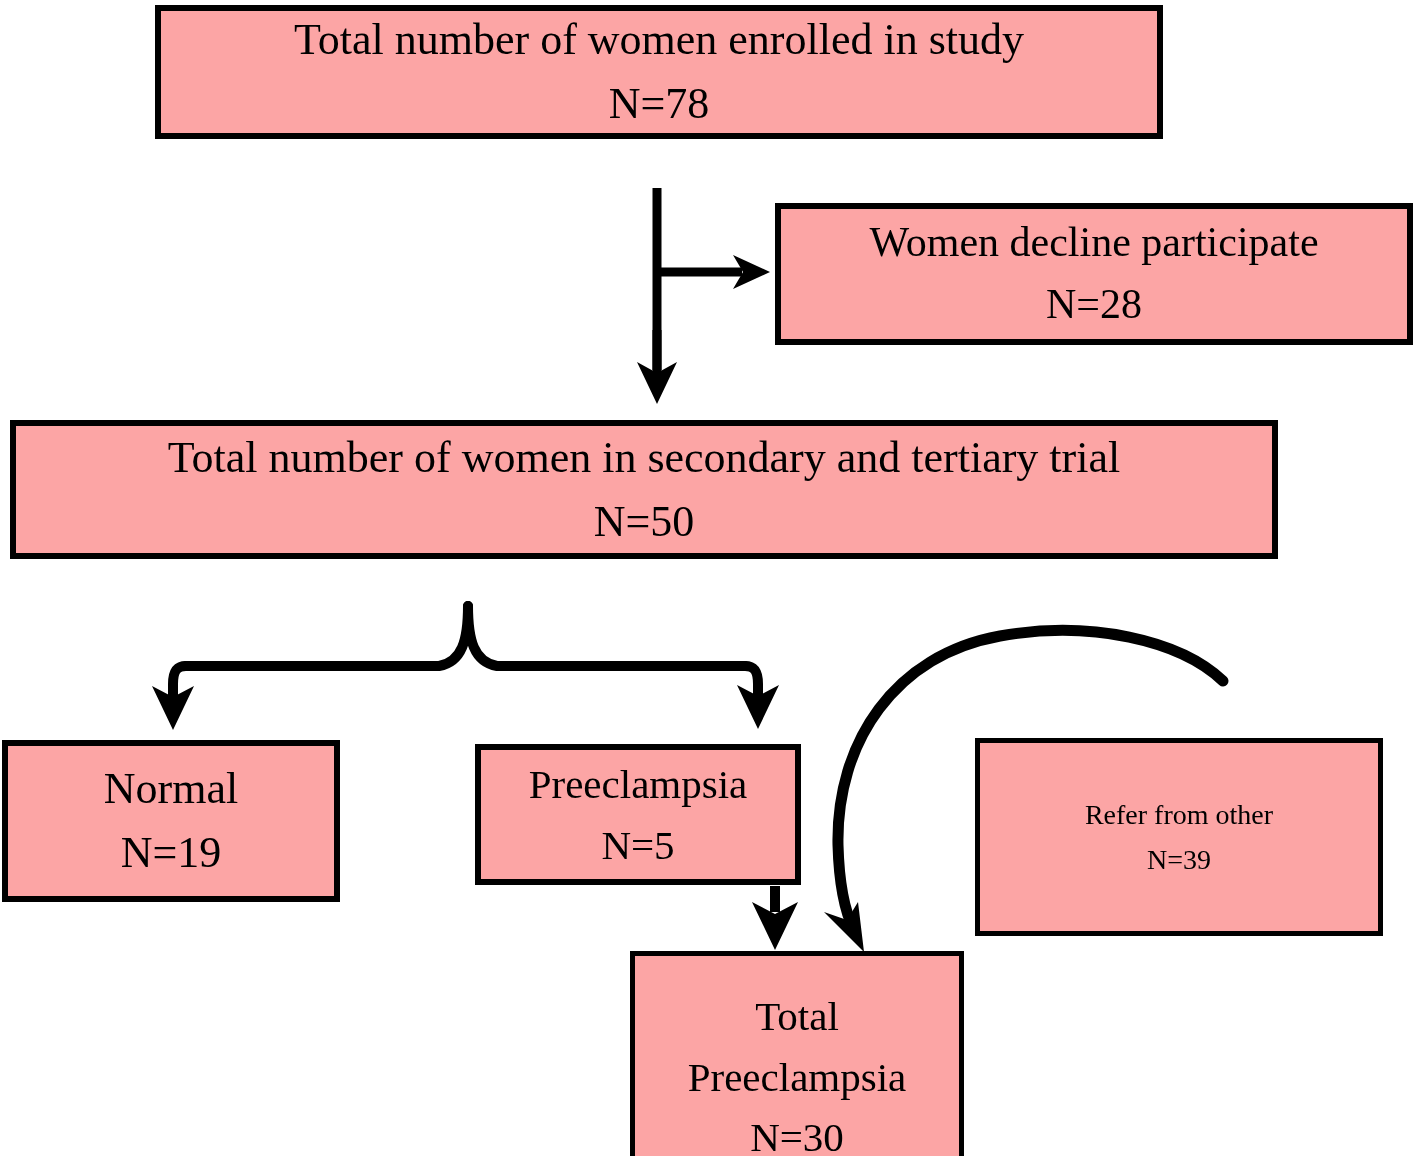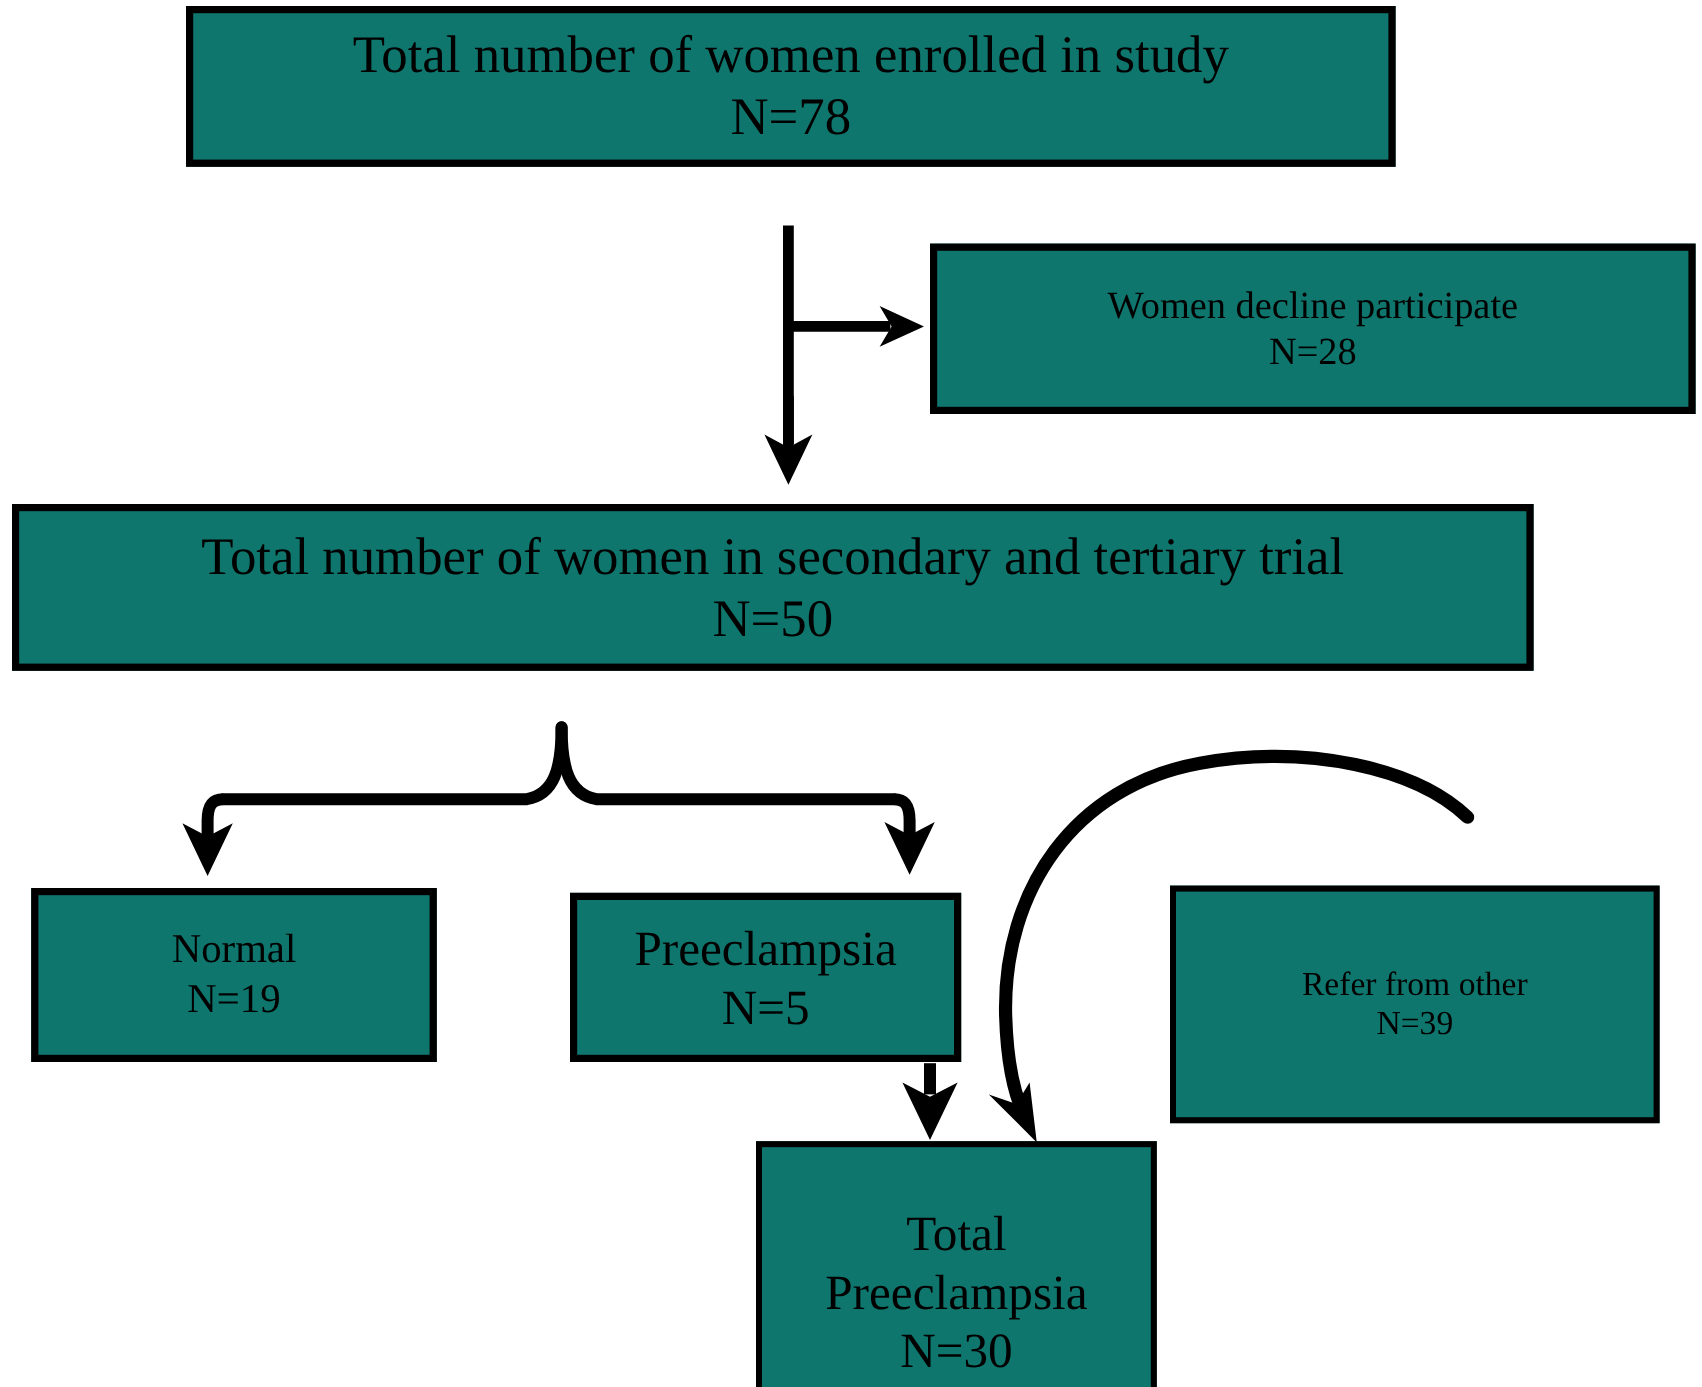--- a/index.html
+++ b/index.html
@@ -12,57 +12,57 @@
     position: relative;
     width: 1418px;
     height: 1156px;
     background: #ffffff;
     overflow: hidden;
     font-family: "Liberation Serif", "DejaVu Serif", serif;
   }
   .node {
     position: absolute;
     box-sizing: border-box;
-    background: #0f766e;
+    background: #fca5a5;
     border: 6px solid #000000;
     display: flex;
     flex-direction: column;
     align-items: center;
     justify-content: center;
     text-align: center;
     color: #000000;
     line-height: 1.18;
     z-index: 3;
+    gap: 12px;
   }
   .node .line {
     display: block;
     white-space: nowrap;
   }
   
   #node-enrolled {
     left: 155px;  top: 5px;
     width: 1008px; height: 134px;
     font-size: 44px;
   }
   #node-decline {
     left: 775px; top: 203px;
     width: 638px; height: 142px;
-    font-size: 32px;
+    font-size: 42px;
   }
   #node-secondary {
     left: 10px; top: 420px;
     width: 1268px; height: 139px;
     font-size: 44px;
     font-family: Liberation Serif, serif;
   }
   #node-normal {
     left: 2px; top: 740px;
-    width: 338px; height: 145px;
-    font-size: 34px;
-    margin-left: 24px;
+    width: 338px; height: 162px;
+    font-size: 44px;
   }
   #node-preeclampsia {
     left: 475px; top: 744px;
     width: 326px; height: 141px;
     font-size: 41px;
   }
   #node-refer {
     left: 975px; top: 738px;
     width: 408px; height: 198px;
     font-size: 28px;

